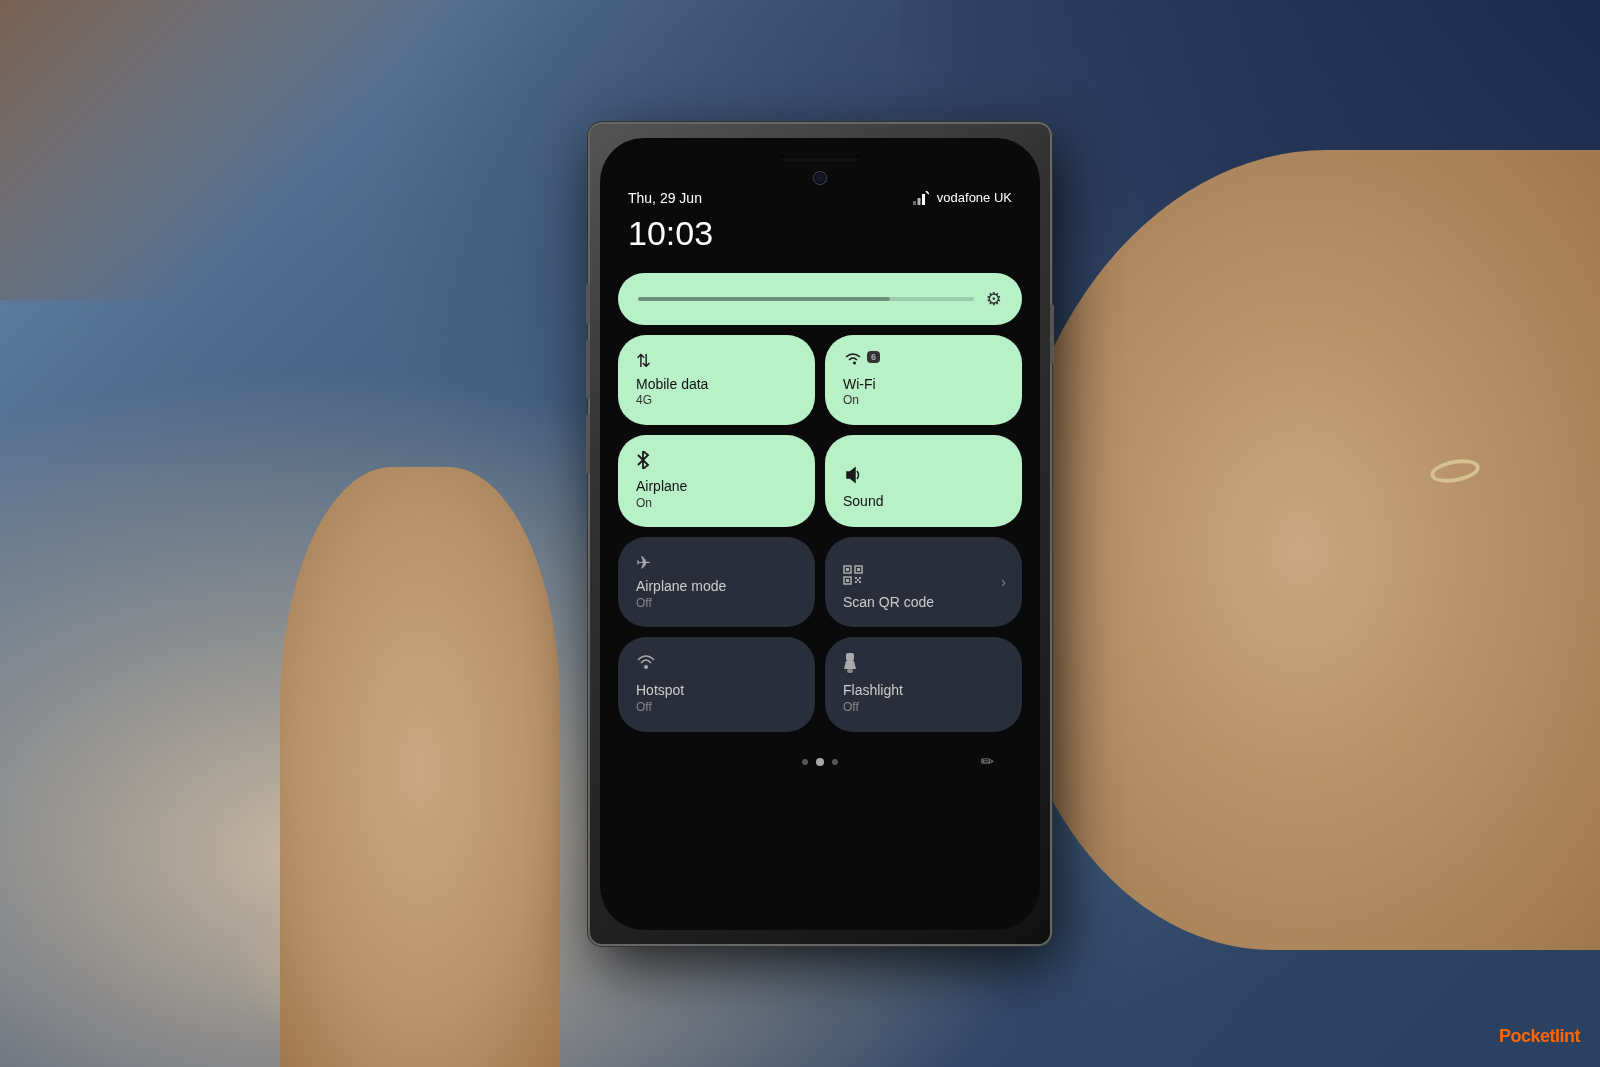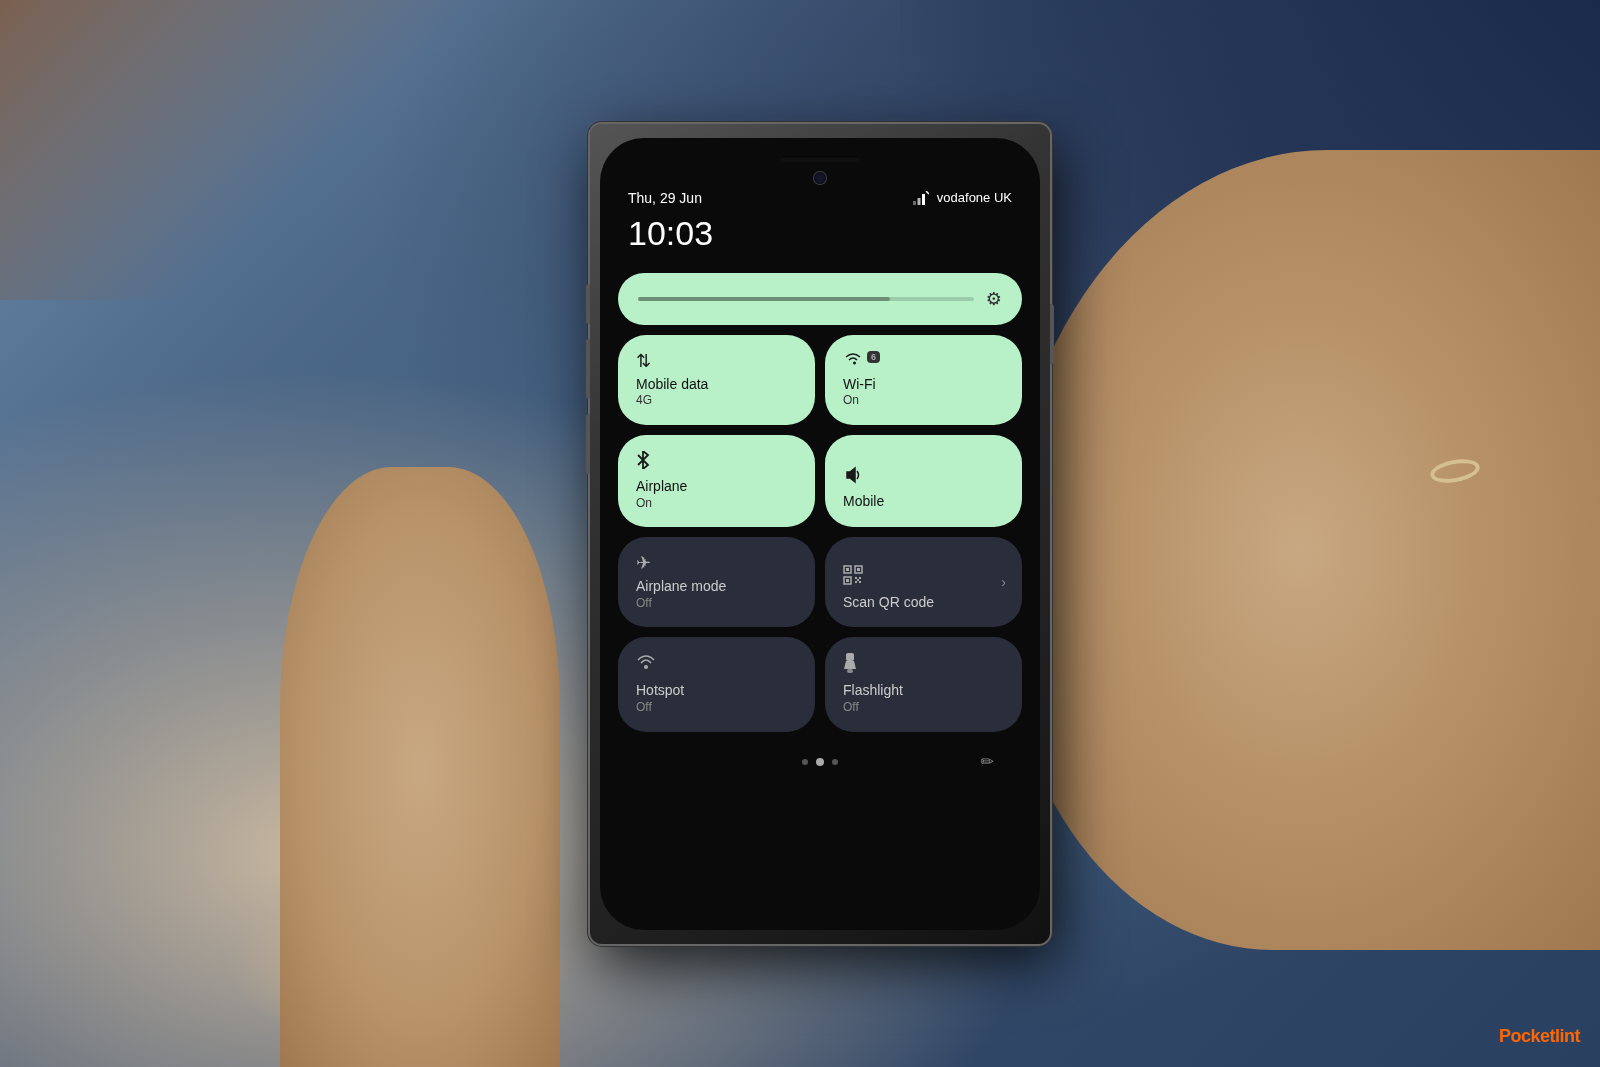--- a/index.html
+++ b/index.html
@@ -465,21 +465,21 @@
             <span class="tile-subtitle">On</span>
           </div>
 
           <div class="tile tile-active">
             <span class="tile-icon">
               <svg width="18" height="18" viewBox="0 0 18 18" fill="none">
                 <path d="M4 6 L4 12 L7 12 L12 16 L12 2 L7 6 Z" stroke="#1a1a1a" stroke-width="1.5" fill="#1a1a1a"></path>
                 <path d="M14 5 Q17 9 14 13" stroke="#1a1a1a" stroke-width="1.5" fill="none"></path>
               </svg>
             </span>
-            <span class="tile-title">Mobile</span>
+            <span class="tile-title">Sound</span>
             <span class="tile-subtitle"></span>
           </div>
 
           <div class="tile tile-inactive">
             <span class="tile-icon">✈</span>
             <span class="tile-title">Airplane mode</span>
             <span class="tile-subtitle">Off</span>
           </div>
 
           <div class="tile tile-inactive">

